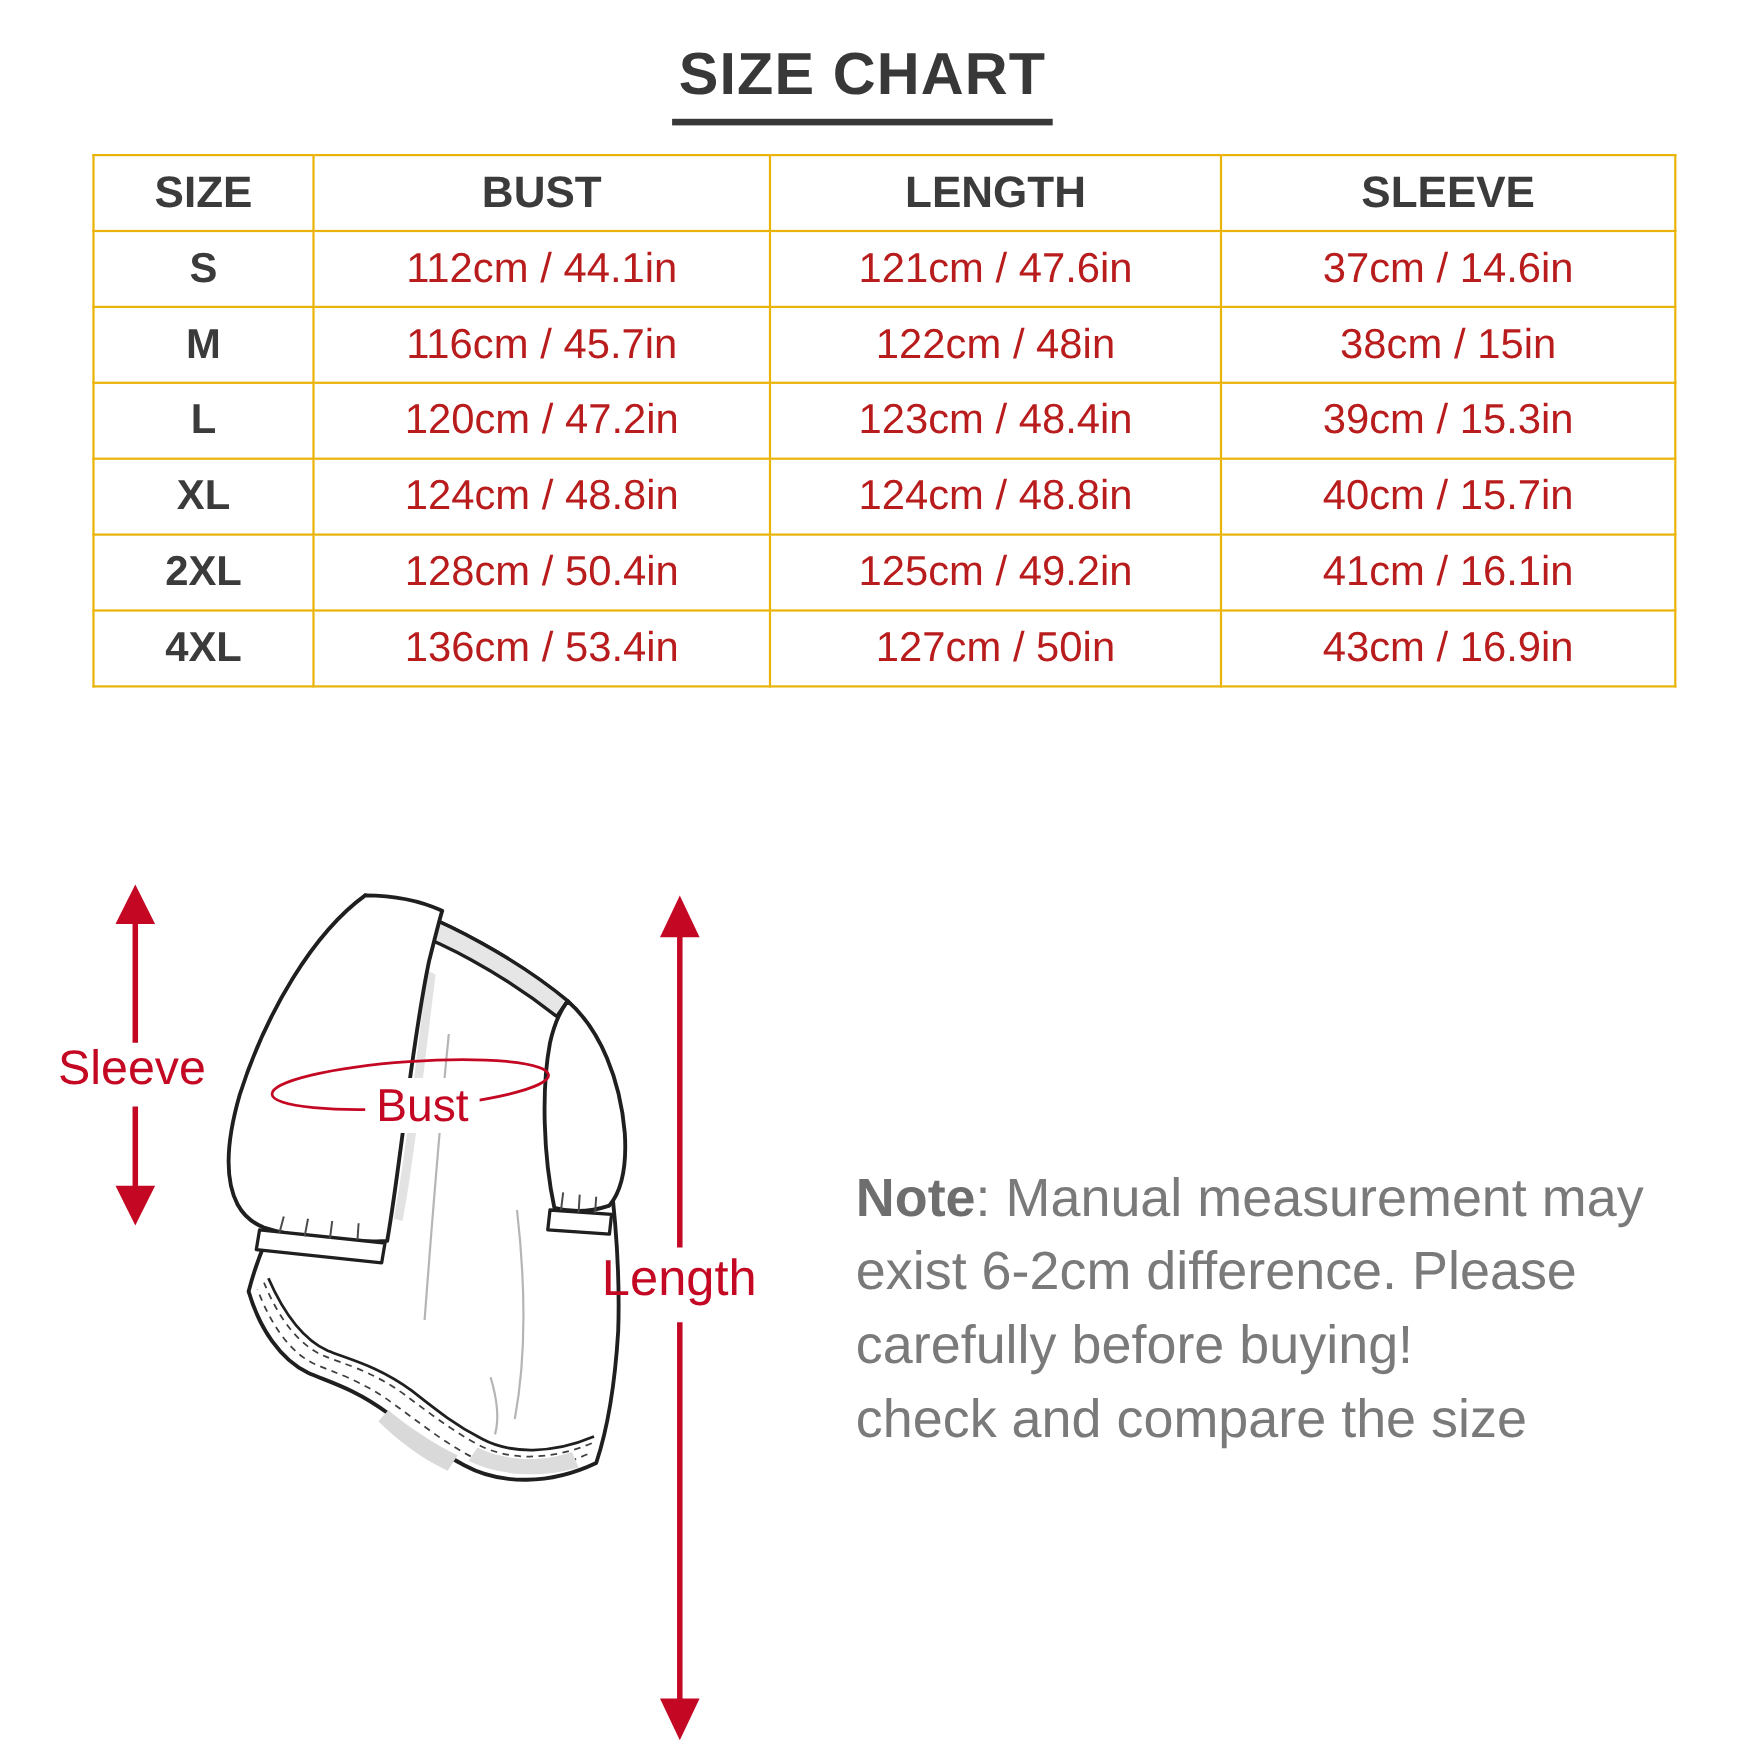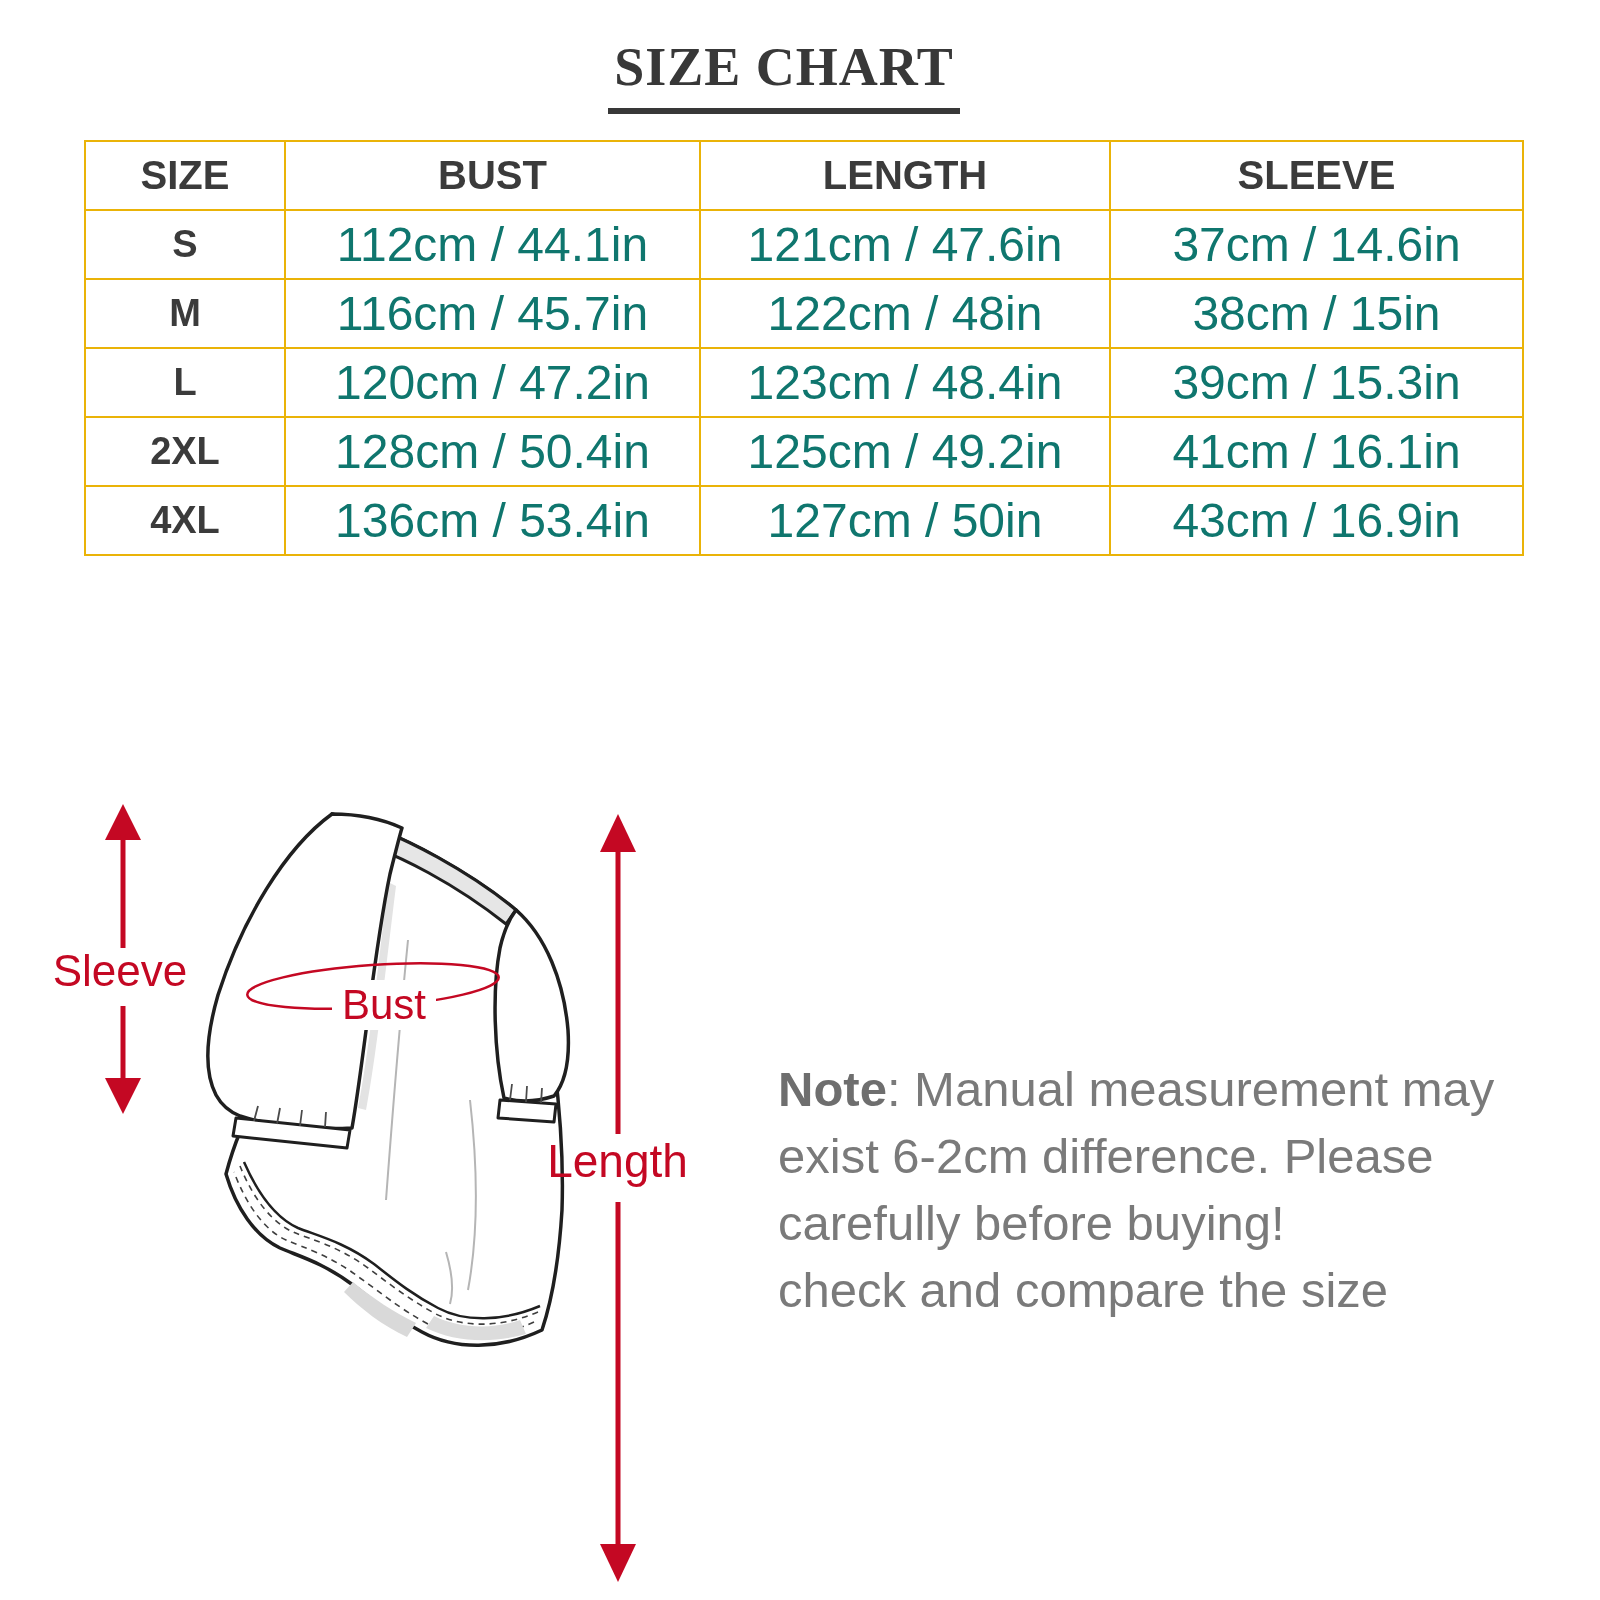--- a/index.html
+++ b/index.html
@@ -1,34 +1,34 @@
 <!DOCTYPE html>
 <html><head>
 <meta charset="utf-8">
 <style>
   html,body{margin:0;padding:0;background:#ffffff;}
   body{width:1600px;height:1600px;position:relative;font-family:"Liberation Sans",sans-serif;overflow:hidden;}
   .stage{position:absolute;inset:0;}
 
   
-  .title-wrap{position:absolute;left:0;top:36px;width:1568px;text-align:center;font-family:Liberation Serif, serif;}
+  .title-wrap{position:absolute;left:0;top:36px;width:1568px;text-align:center;}
   .title{display:inline-block;font-size:54px;font-weight:bold;color:#383838;letter-spacing:1px;
          padding:0 6px 10px 6px;border-bottom:6px solid #383838;}
 
   
   table.size-table{position:absolute;left:84px;top:140px;width:1438px;border-collapse:collapse;table-layout:fixed;}
   table.size-table col.c-size{width:200px;}
   table.size-table col.c-bust{width:415px;}
   table.size-table col.c-length{width:410px;}
   table.size-table col.c-sleeve{width:413px;}
   table.size-table th,table.size-table td{border:2px solid #eab308;text-align:center;vertical-align:middle;
       height:67px;padding:0;}
   table.size-table th{font-size:40px;font-weight:bold;color:#3b3b3b;}
   td.size-col{font-size:38px;font-weight:bold;color:#3b3b3b;}
-  td.val{font-size:48px;font-weight:normal;color:#0f766e;}
+  td.val{font-size:38px;font-weight:normal;color:#b91c1c;}
 
   
   .note{position:absolute;left:778px;top:1056px;width:720px;color:#7a7a7a;font-size:49px;line-height:67px;}
   .note .nline{white-space:nowrap;}
   .note b{font-weight:bold;color:#6e6e6e;}
 
   
   .red-label{position:absolute;color:#c40823;font-size:44px;text-align:center;}
   .bust-label{position:absolute;left:332px;top:980px;color:#c40823;font-size:42px;
               background:#ffffff;padding:1px 10px;}
@@ -70,20 +70,26 @@
         <td class="size-col">M</td>
         <td class="val">116cm / 45.7in</td>
         <td class="val">122cm / 48in</td>
         <td class="val">38cm / 15in</td>
       </tr>
       <tr>
         <td class="size-col">L</td>
         <td class="val">120cm / 47.2in</td>
         <td class="val">123cm / 48.4in</td>
         <td class="val">39cm / 15.3in</td>
+      </tr>
+      <tr>
+        <td class="size-col">XL</td>
+        <td class="val">124cm / 48.8in</td>
+        <td class="val">124cm / 48.8in</td>
+        <td class="val">40cm / 15.7in</td>
       </tr>
       <tr>
         <td class="size-col">2XL</td>
         <td class="val">128cm / 50.4in</td>
         <td class="val">125cm / 49.2in</td>
         <td class="val">41cm / 16.1in</td>
       </tr>
       <tr>
         <td class="size-col">4XL</td>
         <td class="val">136cm / 53.4in</td>

